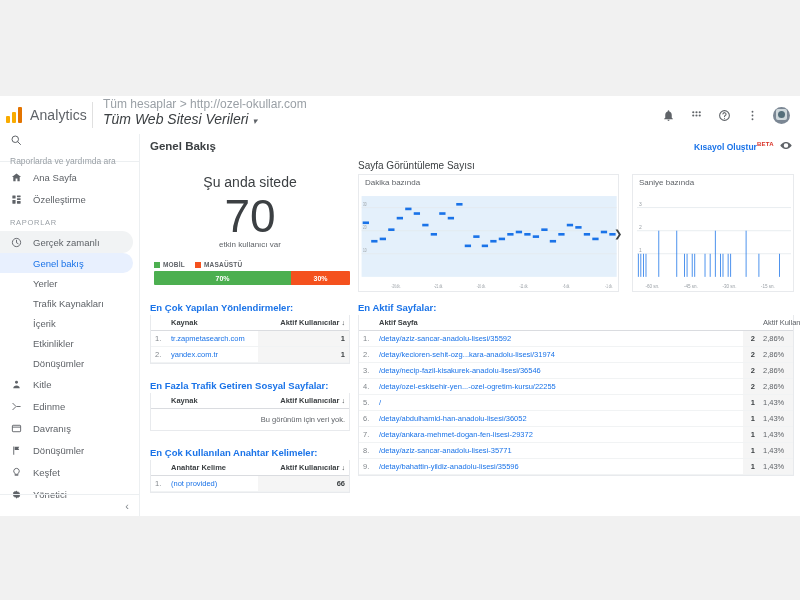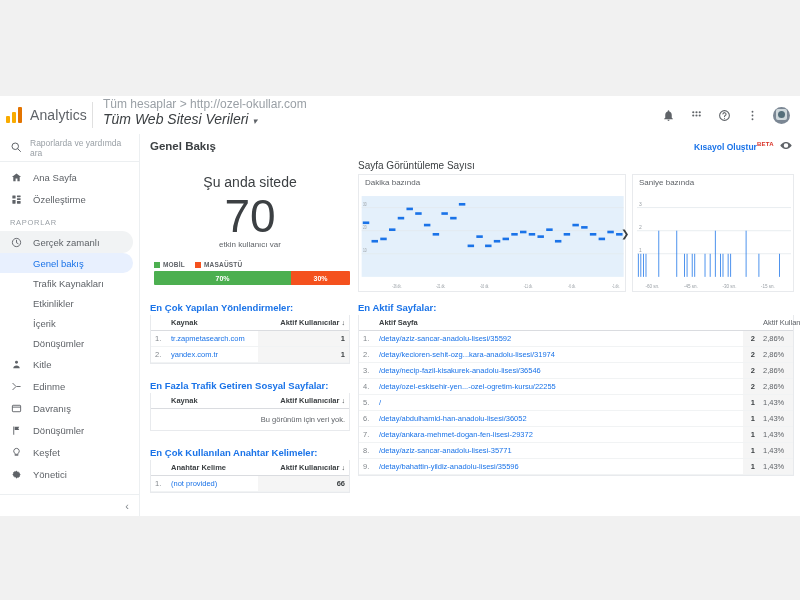--- a/index.html
+++ b/index.html
@@ -39,21 +39,21 @@
   .hicon svg { display: block; }
   .avatar { width: 17px; height: 17px; border-radius: 50%; background: #7b8794; position: relative; overflow: hidden; }
   .avatar::after { content:""; position:absolute; left:3px; top:2px; width:11px; height:11px; border-radius:2px; background:#cfd8dc; }
   .avatar::before { content:""; position:absolute; left:5px; top:4px; width:7px; height:7px; border-radius:50%; background:#546e7a; z-index:2;}
 
   
   .body { display: flex; height: 382px; }
 
   
   .sidebar { width: 140px; flex: 0 0 140px; background: #fff; border-right: 1px solid #eceff1; position: relative; }
-  .search-row { display: flex; align-items: center; gap: 8px; height: 28px; padding: 0 10px; border-bottom: 1px solid #eceff1; }
+  .search-row { display: flex; align-items: flex-start; gap: 8px; height: 28px; padding: 0 10px; border-bottom: 1px solid #eceff1; flex-direction: column; }
   .search-row .ph { font-size: 8.5px; color: #9aa0a6; }
   .nav { padding-top: 4px; }
   .nav-item { display: flex; align-items: center; gap: 10px; height: 22px; padding-left: 10px; color: #5f6368; font-size: 9.5px; cursor: pointer; }
   .nav-item .ic { width: 13px; height: 13px; display: flex; align-items: center; justify-content: center; flex: 0 0 13px; color: #5f6368; }
   .sec-label { font-size: 7.5px; color: #9aa0a6; letter-spacing: .7px; padding: 8px 0 4px 10px; }
   .nav-item.active-parent { background: #f1f3f4; border-top-right-radius: 11px; border-bottom-right-radius: 11px; margin-right: 6px; }
   .sub-item { height: 20px; display: flex; align-items: center; padding-left: 33px; font-size: 9.5px; color: #5f6368; cursor: pointer; }
   .sub-item.selected { background: #e8f0fe; color: #1a73e8; border-top-right-radius: 10px; border-bottom-right-radius: 10px; margin-right: 6px; }
   .side-foot { position: absolute; bottom: 0; left: 0; right: 0; height: 22px; border-top: 1px solid #eceff1; display: flex; align-items: center; justify-content: flex-end; padding-right: 10px; color: #80868b; }
 
@@ -75,21 +75,21 @@
   .counter .sub { text-align: center; font-size: 8px; color: #5f6368; margin-top: -2px; }
   .legend { display: flex; gap: 10px; margin: 12px 0 3px 4px; }
   .legend span { display: flex; align-items: center; gap: 3px; font-size: 6.5px; font-weight: bold; color: #5f6368; letter-spacing: .2px; }
   .legend i { width: 6px; height: 6px; display: block; }
   .splitbar { display: flex; height: 14px; margin-left: 4px; border-radius: 1px; overflow: hidden; }
   .splitbar div { display: flex; align-items: center; justify-content: center; color: #fff; font-size: 7px; font-weight: bold; }
 
   
   .charts { flex: 1 1 auto; min-width: 0; }
   .charts-title { font-size: 10px; color: #3c4043; margin-bottom: 3px; }
-  .charts-row { display: flex; gap: 6px; align-items: center; position: relative; }
+  .charts-row { display: flex; gap: 13px; align-items: center; position: relative; }
   .chart-box { border: 1px solid #e8eaed; background: #fff; position: relative; height: 118px; }
   .chart-box .cap { font-size: 8px; color: #5f6368; padding: 3px 0 0 6px; }
   .plot { position: absolute; left: 0; right: 0; bottom: 0; top: 15px; }
   .plot svg { display: block; width: 100%; height: 100%; }
   .chart-minute { flex: 1 1 auto; min-width: 0; }
   .chart-second { width: 162px; flex: 0 0 162px; }
   .chev-mid { position: absolute; left: 100%; top: 50%; transform: translate(-4px,-50%); color: #3c4043; font-size: 10px; z-index: 4; }
 
   
   .row-tables { display: flex; gap: 8px; margin-top: 10px; }
@@ -216,27 +216,30 @@
                   <path d="M12 7v5.5l3.5 2" stroke-linecap="round"></path>
                 </svg>
             </span>
             <span>Gerçek zamanlı</span>
           </div>
 
           <div class="sub-item selected">
             <span>Genel bakış</span>
           </div>
           <div class="sub-item">
+            <span>Yerler</span>
+          </div>
+          <div class="sub-item">
             <span>Trafik Kaynakları</span>
+          </div>
+          <div class="sub-item">
+            <span>İçerik</span>
           </div>
           <div class="sub-item">
             <span>Etkinlikler</span>
-          </div>
-          <div class="sub-item">
-            <span>İçerik</span>
           </div>
           <div class="sub-item">
             <span>Dönüşümler</span>
           </div>
 
           <div class="nav-item">
             <span class="ic">
               <svg width="11" height="11" viewBox="0 0 24 24" fill="currentColor">
                   <circle cx="12" cy="7" r="3.2"></circle>
                   <path d="M5 20c0-3.6 3.1-5.6 7-5.6s7 2 7 5.6z"></path>

